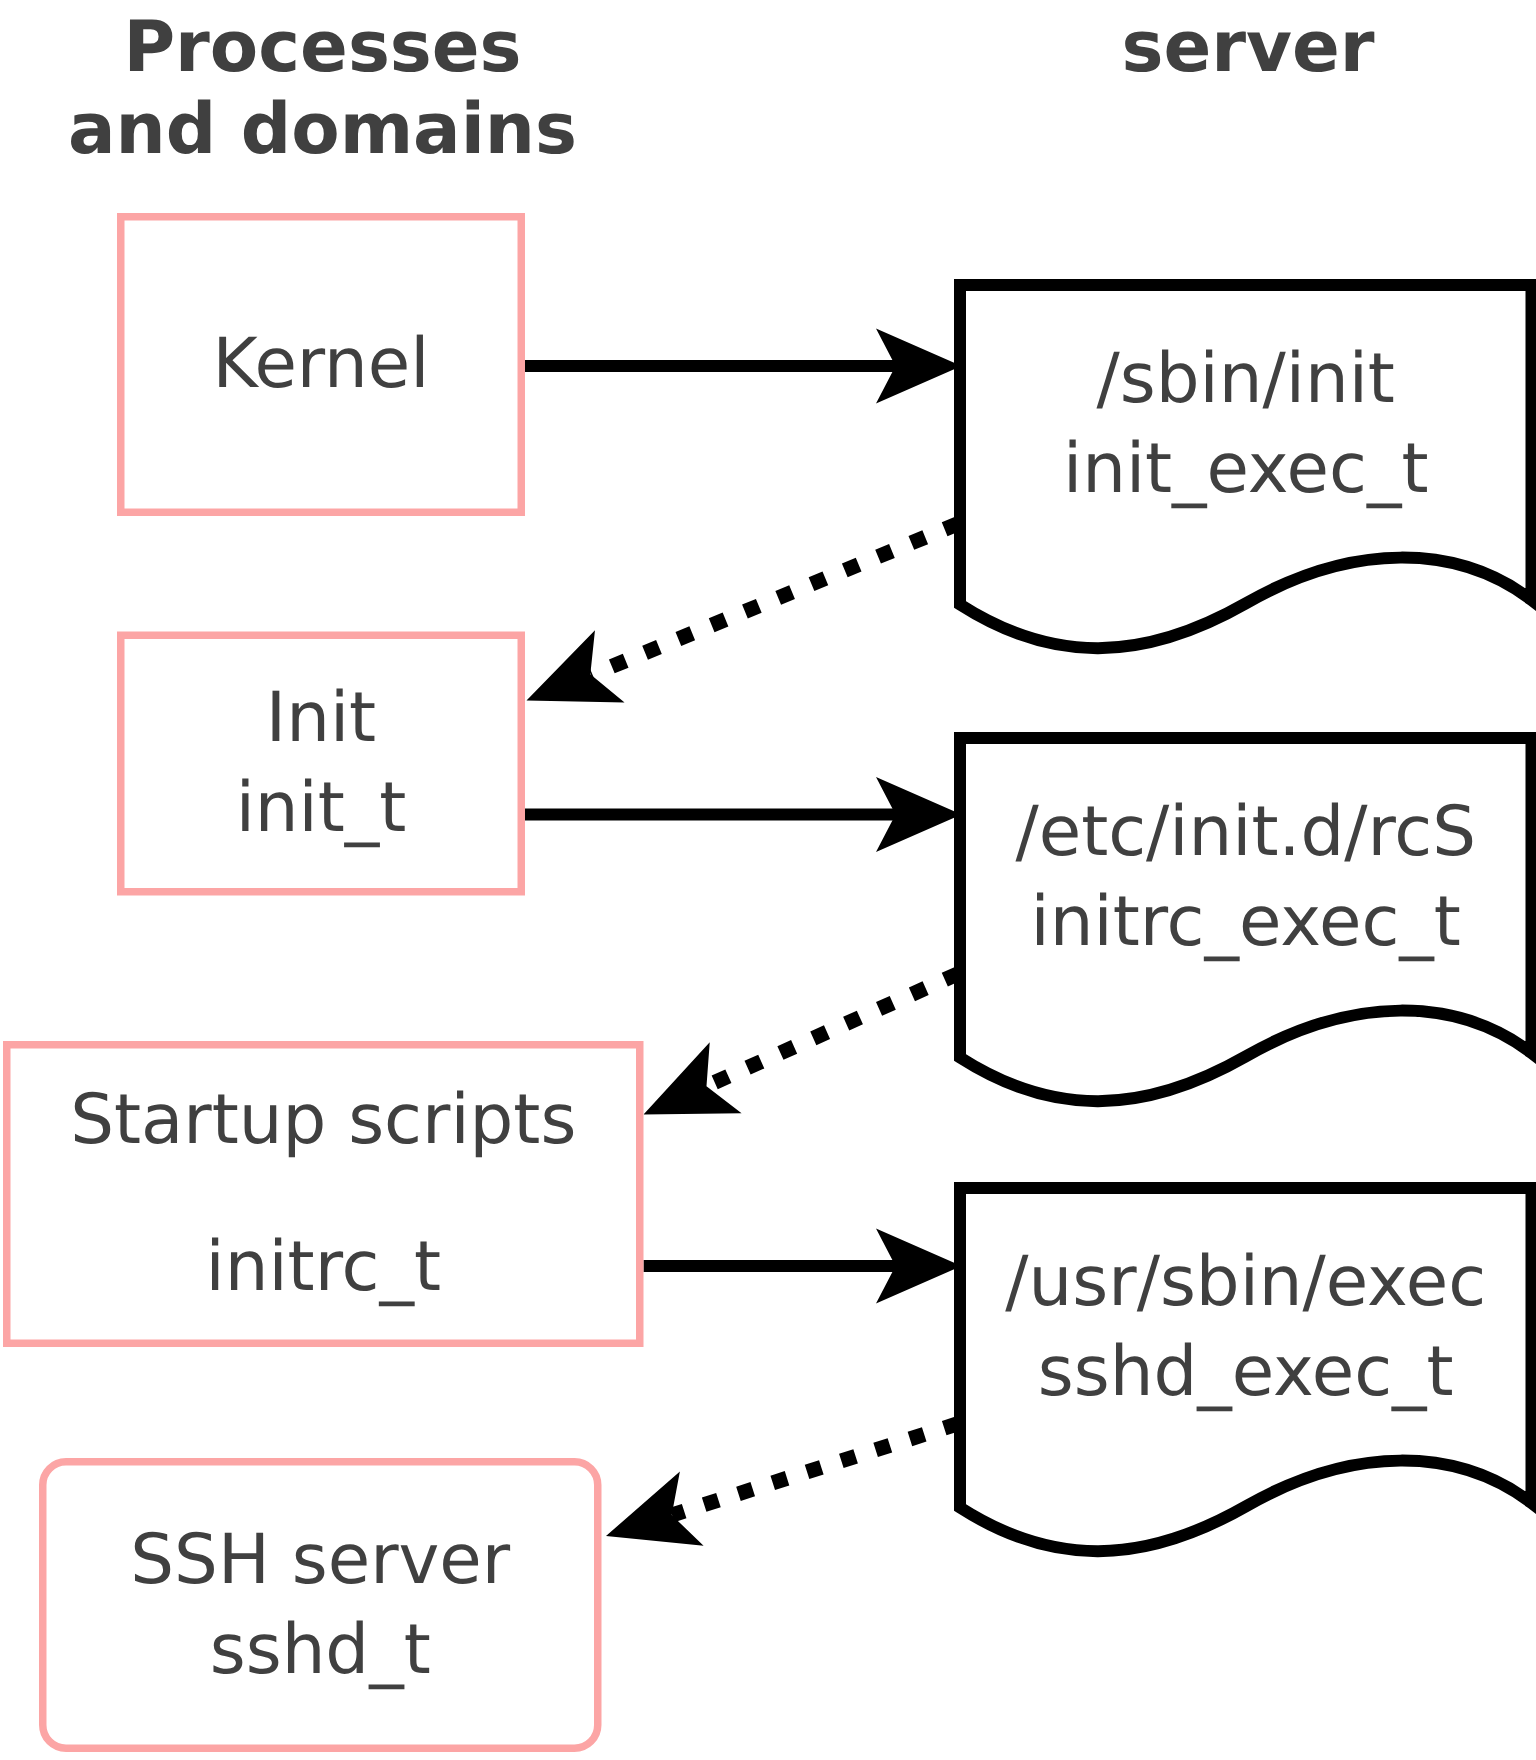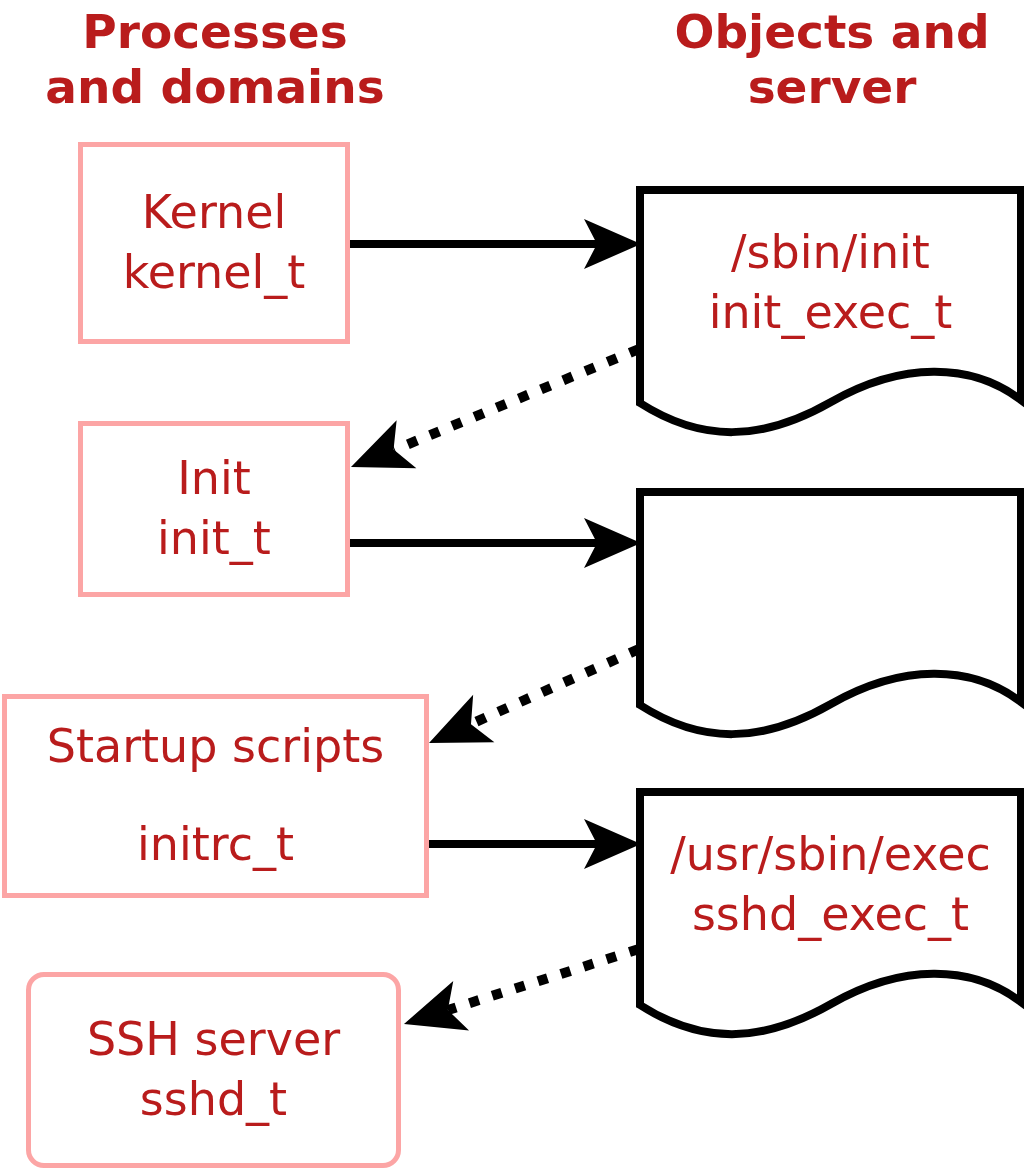--- a/index.html
+++ b/index.html
@@ -6,21 +6,21 @@
     margin: 0;
     padding: 0;
     background: #ffffff;
   }
   .canvas {
     position: relative;
     width: 1024px;
     height: 1173px;
     background: #ffffff;
     font-family: "DejaVu Sans", sans-serif;
-    color: #b91c1c;
+    color: #404040;
     overflow: hidden;
   }
   .layer {
     position: absolute;
     left: 0;
     top: 0;
     width: 1024px;
     height: 1173px;
   }
   .col-header {
@@ -120,44 +120,46 @@
       <polygon points="0,0 -60,-26 -46,0 -60,26" transform="translate(429,743) rotate(155.9)"></polygon>
       <polygon points="0,0 -60,-26 -46,0 -60,26" transform="translate(404,1024) rotate(162.3)"></polygon>
     </g>
   </svg>
 
   <div class="col-header left">
     <div>Processes</div>
     <div>and domains</div>
   </div>
   <div class="col-header right">
-    <div>Objects and</div>
     <div>server</div>
   </div>
 
   <div class="pbox kernel">
     <div>Kernel</div>
-    <div>kernel_t</div>
   </div>
   <div class="pbox init">
     <div>Init</div>
     <div>init_t</div>
   </div>
   <div class="pbox startup">
     <div>Startup scripts</div>
     <div>initrc_t</div>
   </div>
   <div class="pbox ssh">
     <div>SSH server</div>
     <div>sshd_t</div>
   </div>
 
   <div class="doclabel d1">
     <div>/sbin/init</div>
     <div>init_exec_t</div>
   </div>
+  <div class="doclabel d2">
+    <div>/etc/init.d/rcS</div>
+    <div>initrc_exec_t</div>
+  </div>
   <div class="doclabel d3">
     <div>/usr/sbin/exec</div>
     <div>sshd_exec_t</div>
   </div>
 
 
 </div>
 
 </body></html>

